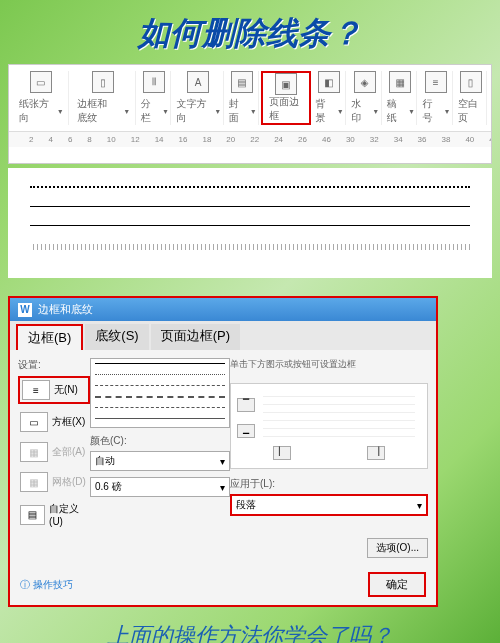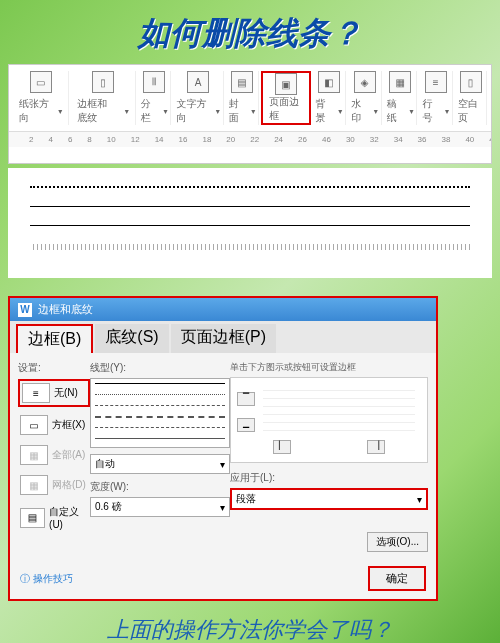--- a/index.html
+++ b/index.html
@@ -20,36 +20,36 @@
 .hl-red{border:2px solid #d00}
 .ruler{height:16px;background:#f8f8f8;border-top:1px solid #ddd;font-size:8px;color:#888;padding-left:20px;display:flex;gap:15px;align-items:center;overflow:hidden}
 .docarea{background:#fff;margin:4px 8px 0;padding:18px 22px;height:110px}
 .line-dotted{border-top:2px dotted #000;margin-bottom:18px}
 .line-solid{border-top:1px solid #000;margin-bottom:18px}
 .line-wave{height:6px;background:repeating-linear-gradient(90deg,transparent 0 3px,#aaa 3px 4px);margin-top:12px}
 .dialog{margin:18px 8px 0;background:#f4f4f4;border:2px solid #d00;width:430px;font-size:11px}
 .dlg-title{background:linear-gradient(#5ba8e8,#3a88d4);color:#fff;padding:4px 8px;display:flex;align-items:center;gap:6px}
 .dlg-title .wicon{width:14px;height:14px;background:#fff;color:#2a7fd4;font-weight:bold;text-align:center;line-height:14px;font-size:10px}
 .dlg-tabs{display:flex;background:#e8e8e8;padding:3px 6px 0;gap:2px}
-.dlg-tab{padding:3px 10px;background:#ddd;font-size:16px;cursor:pointer}
+.dlg-tab{padding:3px 10px;background:#ddd;font-size:13px;cursor:pointer}
 .dlg-tab.active{background:#f4f4f4;border:2px solid #d00;border-bottom:none}
 .dlg-body{display:flex;padding:8px;gap:0}
 .col1{width:72px}
 .col1-label{font-size:10px;color:#555;margin-bottom:4px}
 .setting-item{display:flex;align-items:center;gap:4px;margin-bottom:6px;padding:2px;font-size:10px}
 .setting-item.hl{border:2px solid #d00}
 .sicon{width:28px;height:20px;border:1px solid #aaa;background:#fff;display:flex;align-items:center;justify-content:center}
 .col2{width:140px}
 .field-label{font-size:10px;color:#555;margin-bottom:3px}
 .linestyle-box{height:70px;background:#fff;border:1px solid #aaa;padding:4px;margin-bottom:6px;overflow:hidden}
 .ls{height:8px;margin-bottom:3px}
 .select{display:flex;align-items:center;background:#fff;border:1px solid #aaa;padding:2px 4px;font-size:10px;justify-content:space-between;margin-bottom:6px}
 .col3{flex:1}
 .preview-box{height:86px;background:#fff;border:1px solid #ccc;margin:3px 0 8px;position:relative;padding:8px}
-.preview-hint{font-size:9px;color:#666;margin-bottom:3px}
+.preview-hint{font-size:9px;color:#666;margin-bottom:12px}
 .apply-row{display:flex;align-items:flex-start;gap:4px}
 .apply-select{flex:1;border:2px solid #d00}
 .dlg-footer{display:flex;justify-content:flex-end;gap:8px;padding:6px 10px 8px;align-items:center}
 .dlg-footer .tip{margin-right:auto;color:#2a7fd4;font-size:10px;display:flex;align-items:center;gap:3px}
 .btn{padding:3px 16px;background:#f0f0f0;border:1px solid #aaa;font-size:11px;cursor:pointer}
 .btn.ok{border:2px solid #d00}
 .opt-btn{padding:2px 8px;font-size:10px;background:#f0f0f0;border:1px solid #aaa;margin-top:16px;float:right}
 .footer-text{text-align:center;padding:14px 0;font-size:22px;font-style:italic;color:#1a5fb4;font-weight:500}
 .pv-btn{width:18px;height:14px;border:1px solid #aaa;background:#f0f0f0;position:absolute;font-size:8px;text-align:center}
 </style>
@@ -198,34 +198,33 @@
 <div class="setting-item">
           <div class="sicon" style="color:#bbb">▦</div>
           <span style="color:#aaa">网格(D)</span>
         </div>
 <div class="setting-item">
           <div class="sicon">▤</div>
           <span>自定义(U)</span>
         </div>
 </div>
 <div class="col2">
-<div class="field-label">线型(Y):</div>
 <div class="linestyle-box">
 <div class="ls" style="border-top:1px solid #000"></div>
 <div class="ls" style="border-top:1px dotted #555"></div>
 <div class="ls" style="border-top:1px dashed #555"></div>
 <div class="ls" style="border-top:2px dashed #555"></div>
 <div class="ls" style="border-top:1px dashed #555"></div>
 <div class="ls" style="border-top:1px solid #555"></div>
 </div>
+<div class="field-label">颜色(C):</div>
 <div class="select">
           <span>自动</span>
           <span>▾</span>
         </div>
-<div class="field-label">宽度(W):</div>
 <div class="select">
           <span>0.6 磅</span>
           <span>▾</span>
         </div>
 </div>
 <div class="col3">
 <div class="preview-hint">单击下方图示或按钮可设置边框</div>
 <div class="preview-box">
 <div style="position:absolute;left:32px;top:12px;right:12px;bottom:28px;background:repeating-linear-gradient(#eee 0 1px,transparent 1px 8px)"></div>
 <div class="pv-btn" style="left:6px;top:14px">▔</div>

